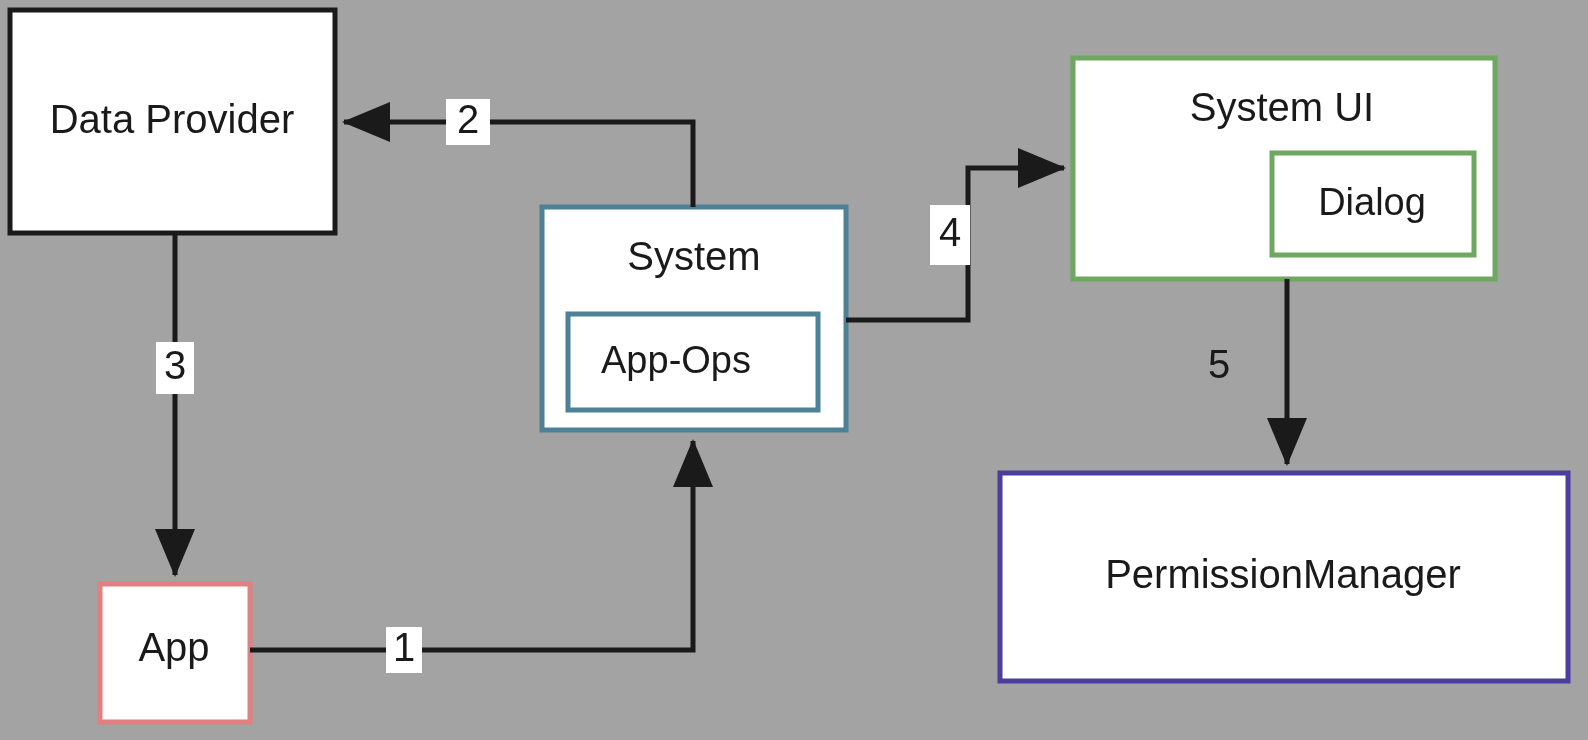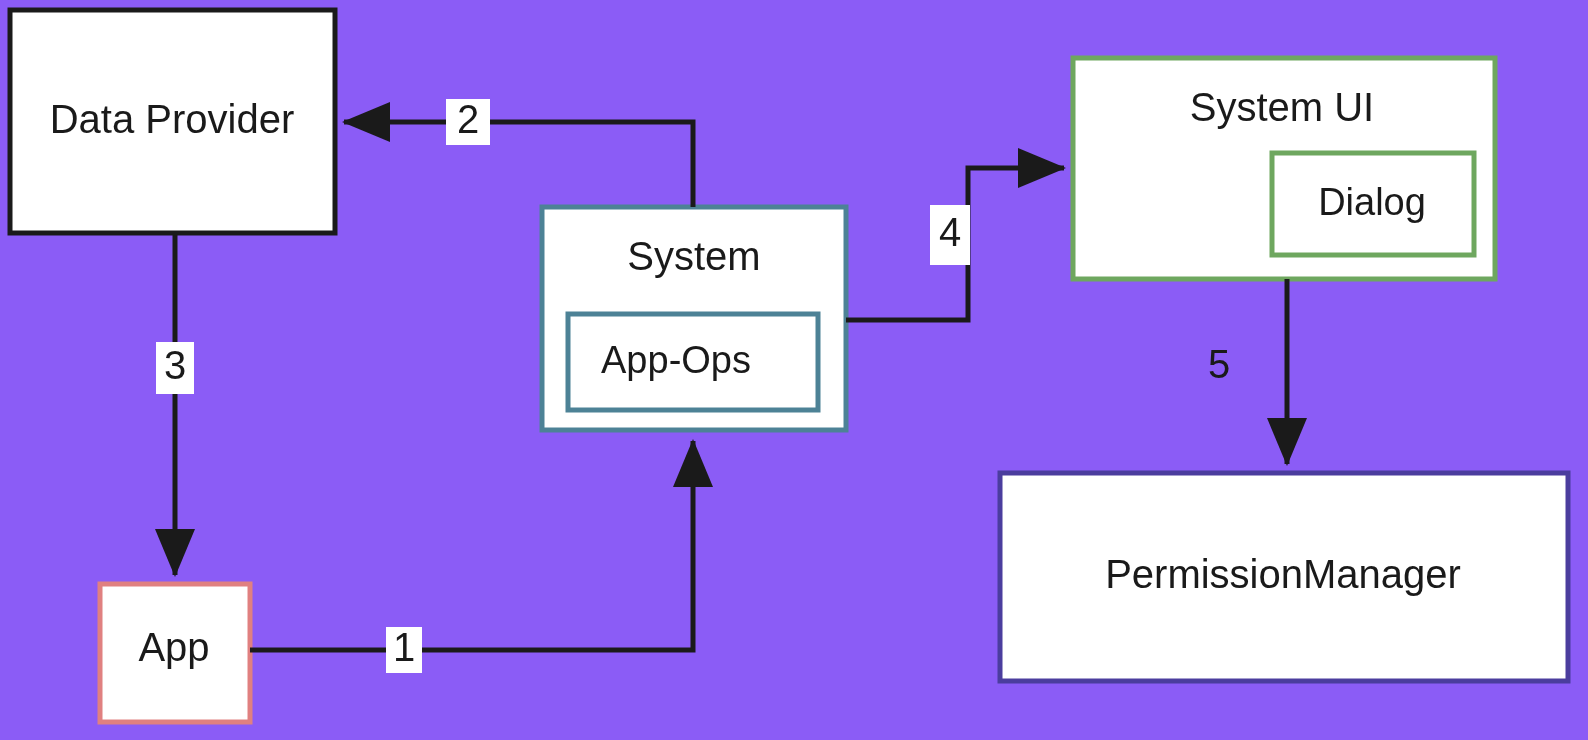--- a/index.html
+++ b/index.html
@@ -8,21 +8,21 @@
     padding: 0;
     background: #ffffff;
   }
   body {
     font-family: "Liberation Sans", sans-serif;
   }
   #diagram-root {
     position: relative;
     width: 1588px;
     height: 740px;
-    background: #8b5cf6;
+    background: #a3a3a3;
     overflow: hidden;
   }
   svg#diagram-svg {
     position: absolute;
     top: 0;
     left: 0;
     width: 1588px;
     height: 740px;
     display: block;
   }

